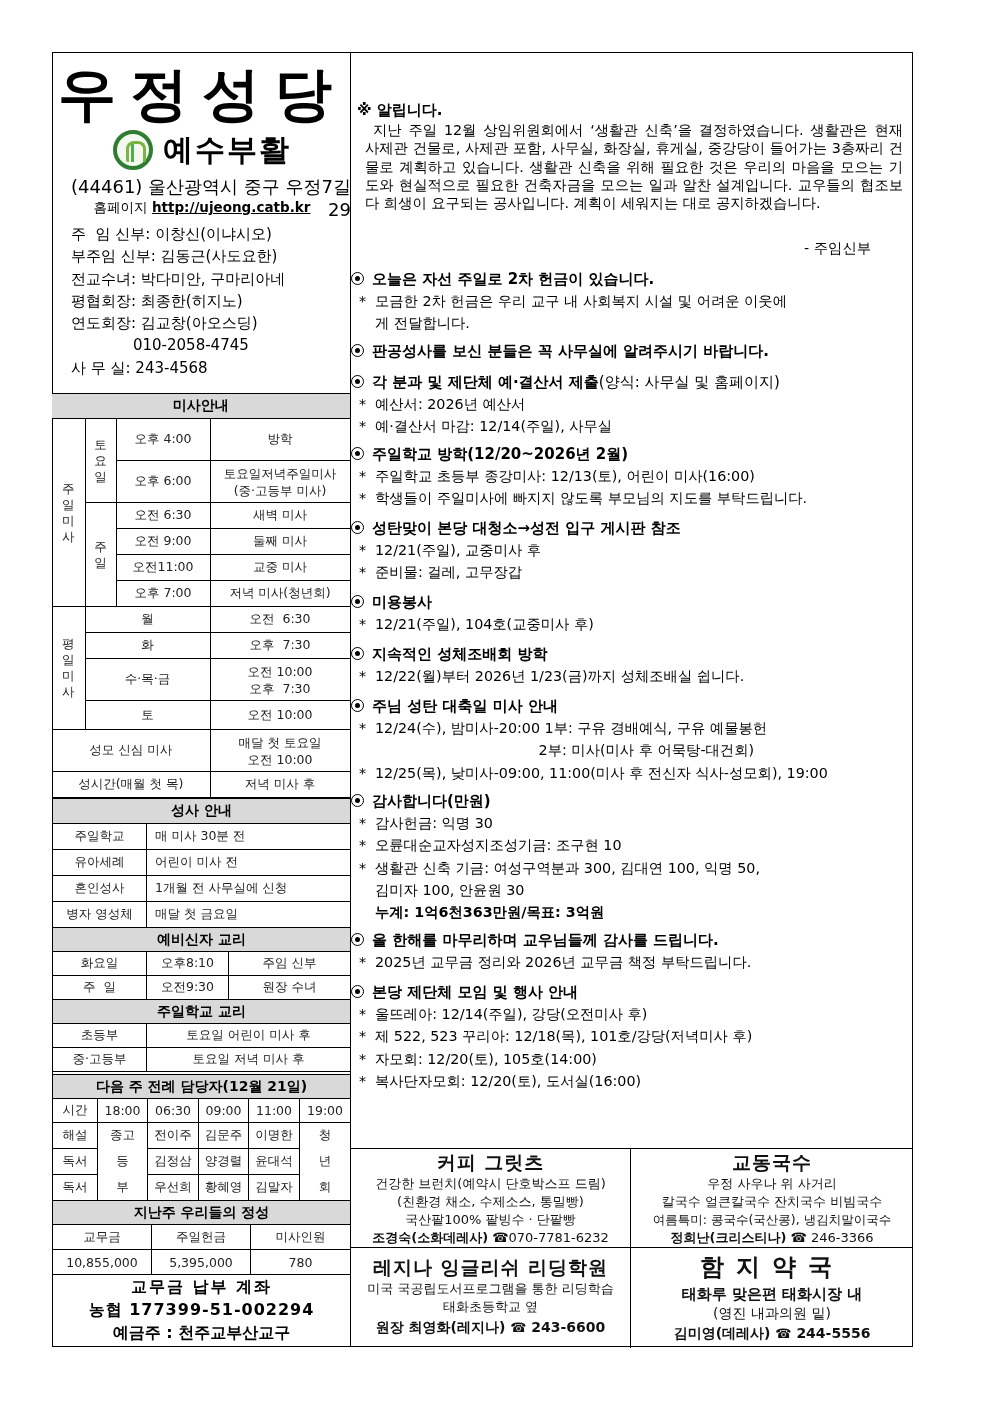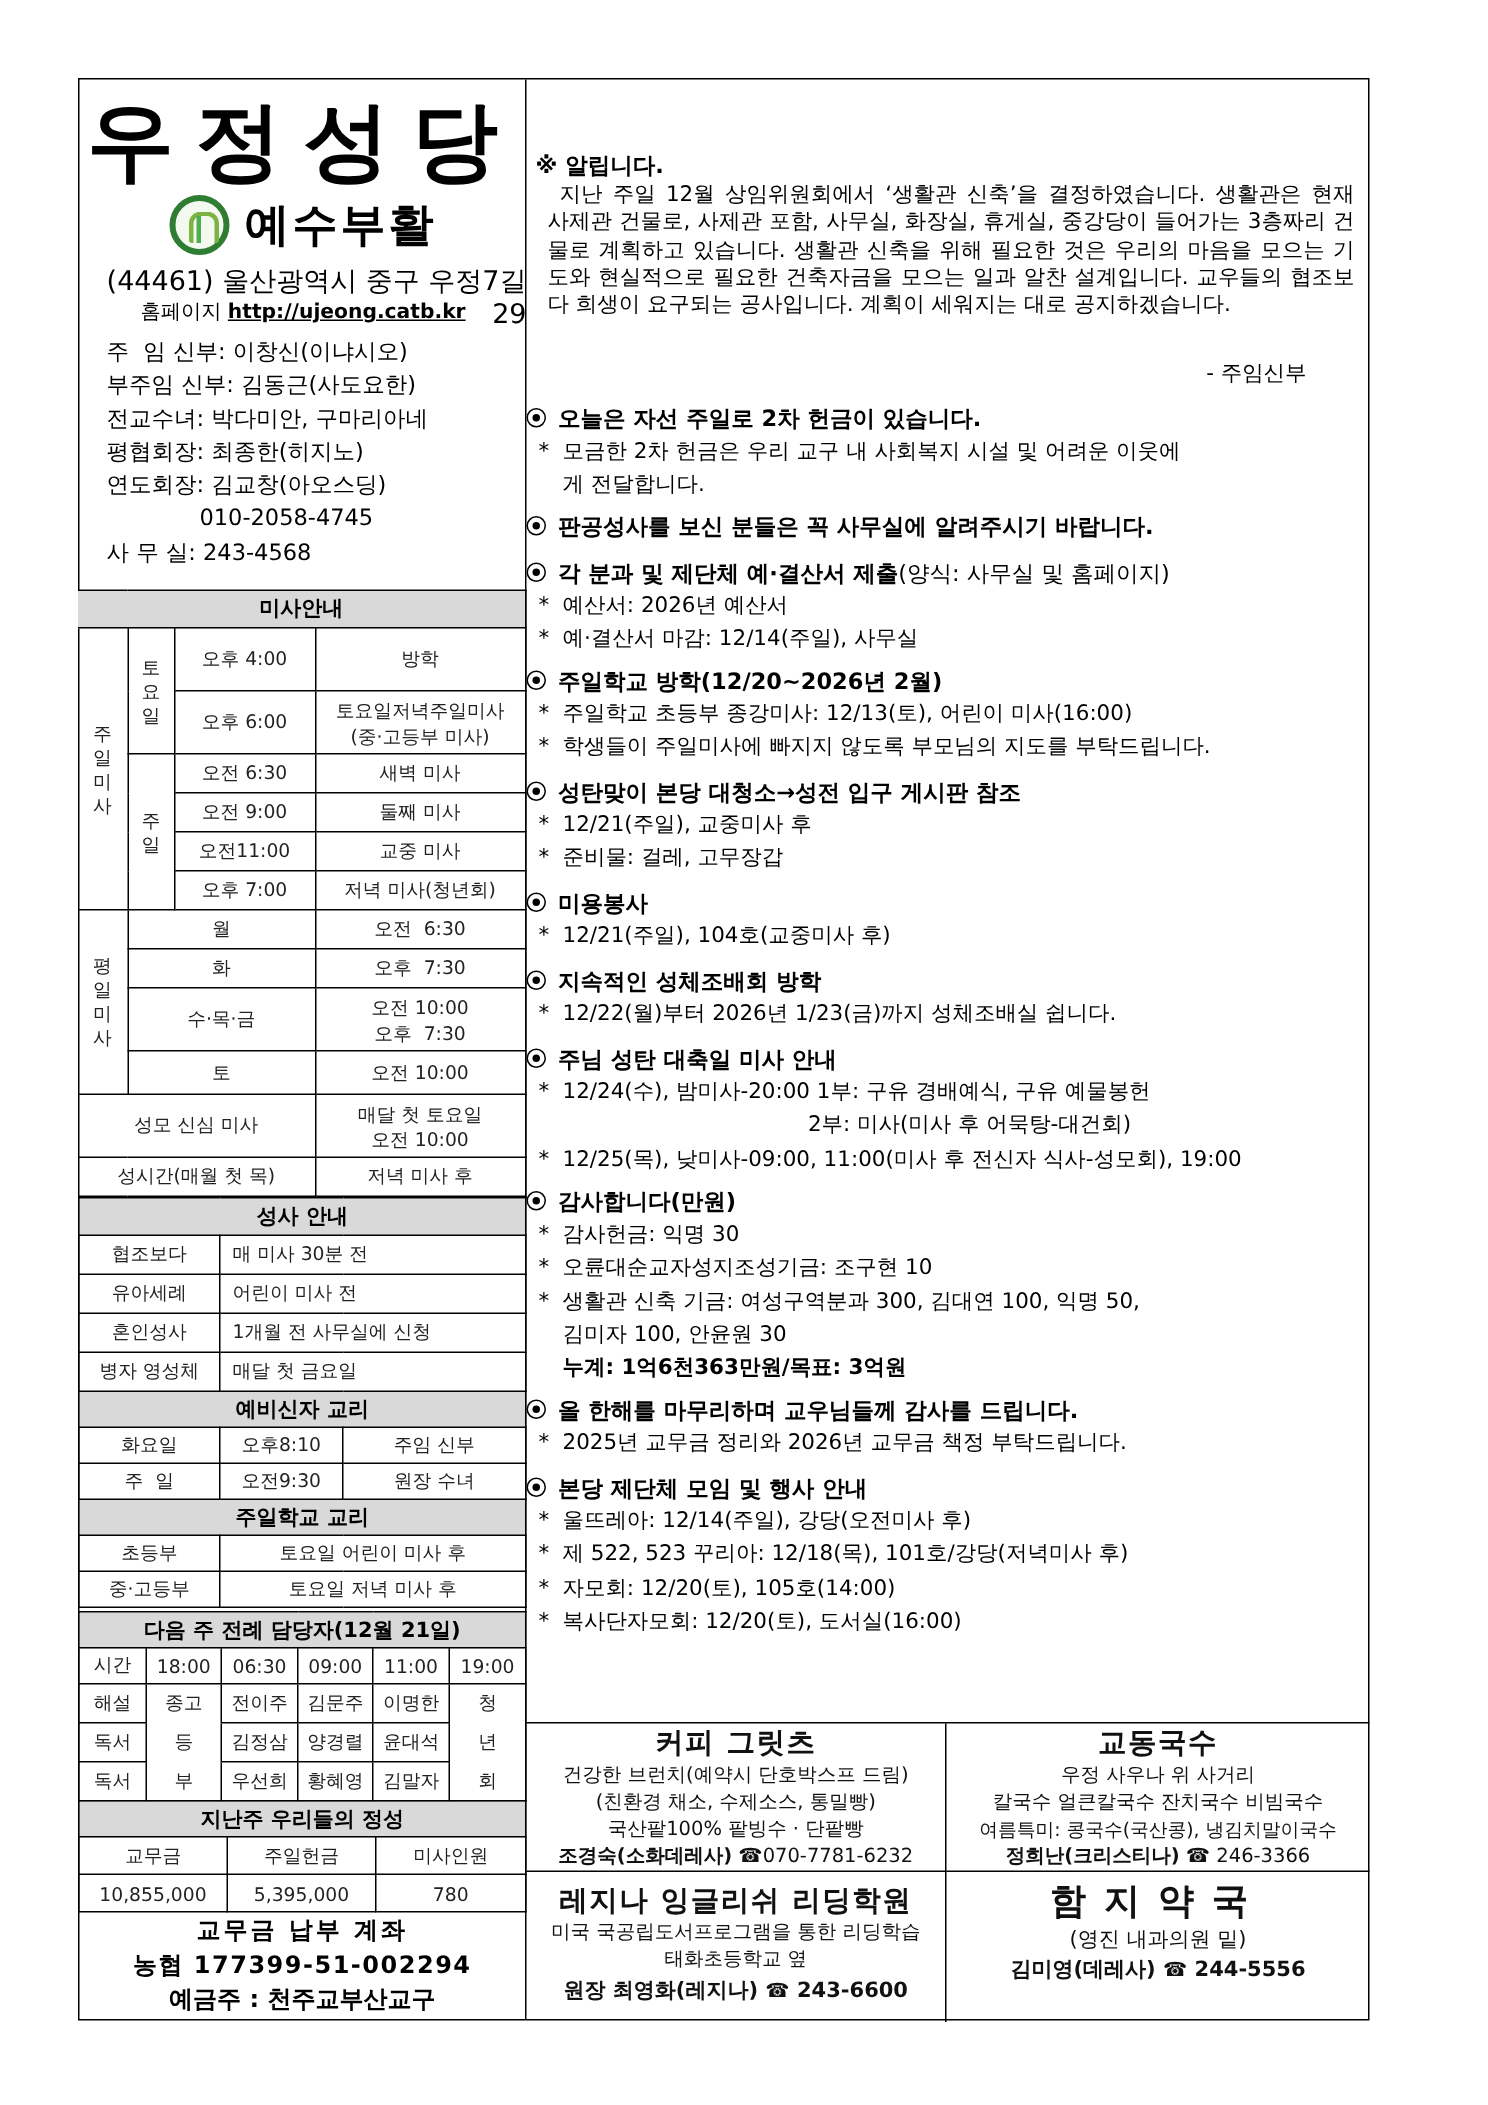--- a/index.html
+++ b/index.html
@@ -166,21 +166,21 @@
       <colgroup>
           <col style="width:94px">
           <col style="width:82px">
           <col style="width:122px">
         </colgroup>
       <tbody>
           <tr style="height:25px">
             <td colspan="3" class="head">성사 안내</td>
           </tr>
       <tr style="height:26px">
-            <td>협조보다</td>
+            <td>주일학교</td>
             <td colspan="2" class="left-al">매 미사 30분 전</td>
           </tr>
       <tr style="height:26px">
             <td>유아세례</td>
             <td colspan="2" class="left-al">어린이 미사 전</td>
           </tr>
       <tr style="height:26px">
             <td>혼인성사</td>
             <td colspan="2" class="left-al">1개월 전 사무실에 신청</td>
           </tr>
@@ -384,17 +384,18 @@
       <div class="s" style="line-height:18px"><span class="b">정희난(크리스티나)</span> <span class="phone-icon">☎</span> <span>246-3366</span></div>
     </div>
     <div class="ad" id="ad-academy">
       <div class="t" style="padding-top:6px">레지나 잉글리쉬 리딩학원</div>
       <div class="s" style="line-height:18px">미국 국공립도서프로그램을 통한 리딩학습</div>
       <div class="s" style="line-height:18px">태화초등학교 옆</div>
       <div class="s b" style="line-height:22px;font-size:14px"><span>원장 최영화(레지나)</span>  <span class="phone-icon">☎</span> <span>243-6600</span></div>
     </div>
     <div class="ad" id="ad-pharmacy">
       <div class="t">함지약국</div>
+      <div class="s b" style="line-height:20px;font-size:15px">태화루 맞은편 태화시장 내</div>
       <div class="s" style="line-height:18px;font-size:14px">(영진 내과의원 밑)</div>
       <div class="s b" style="line-height:22px;font-size:14px"><span>김미영(데레사)</span>  <span class="phone-icon">☎</span> <span>244-5556</span></div>
     </div>
   </div>
 </div>
 
 </body></html>

